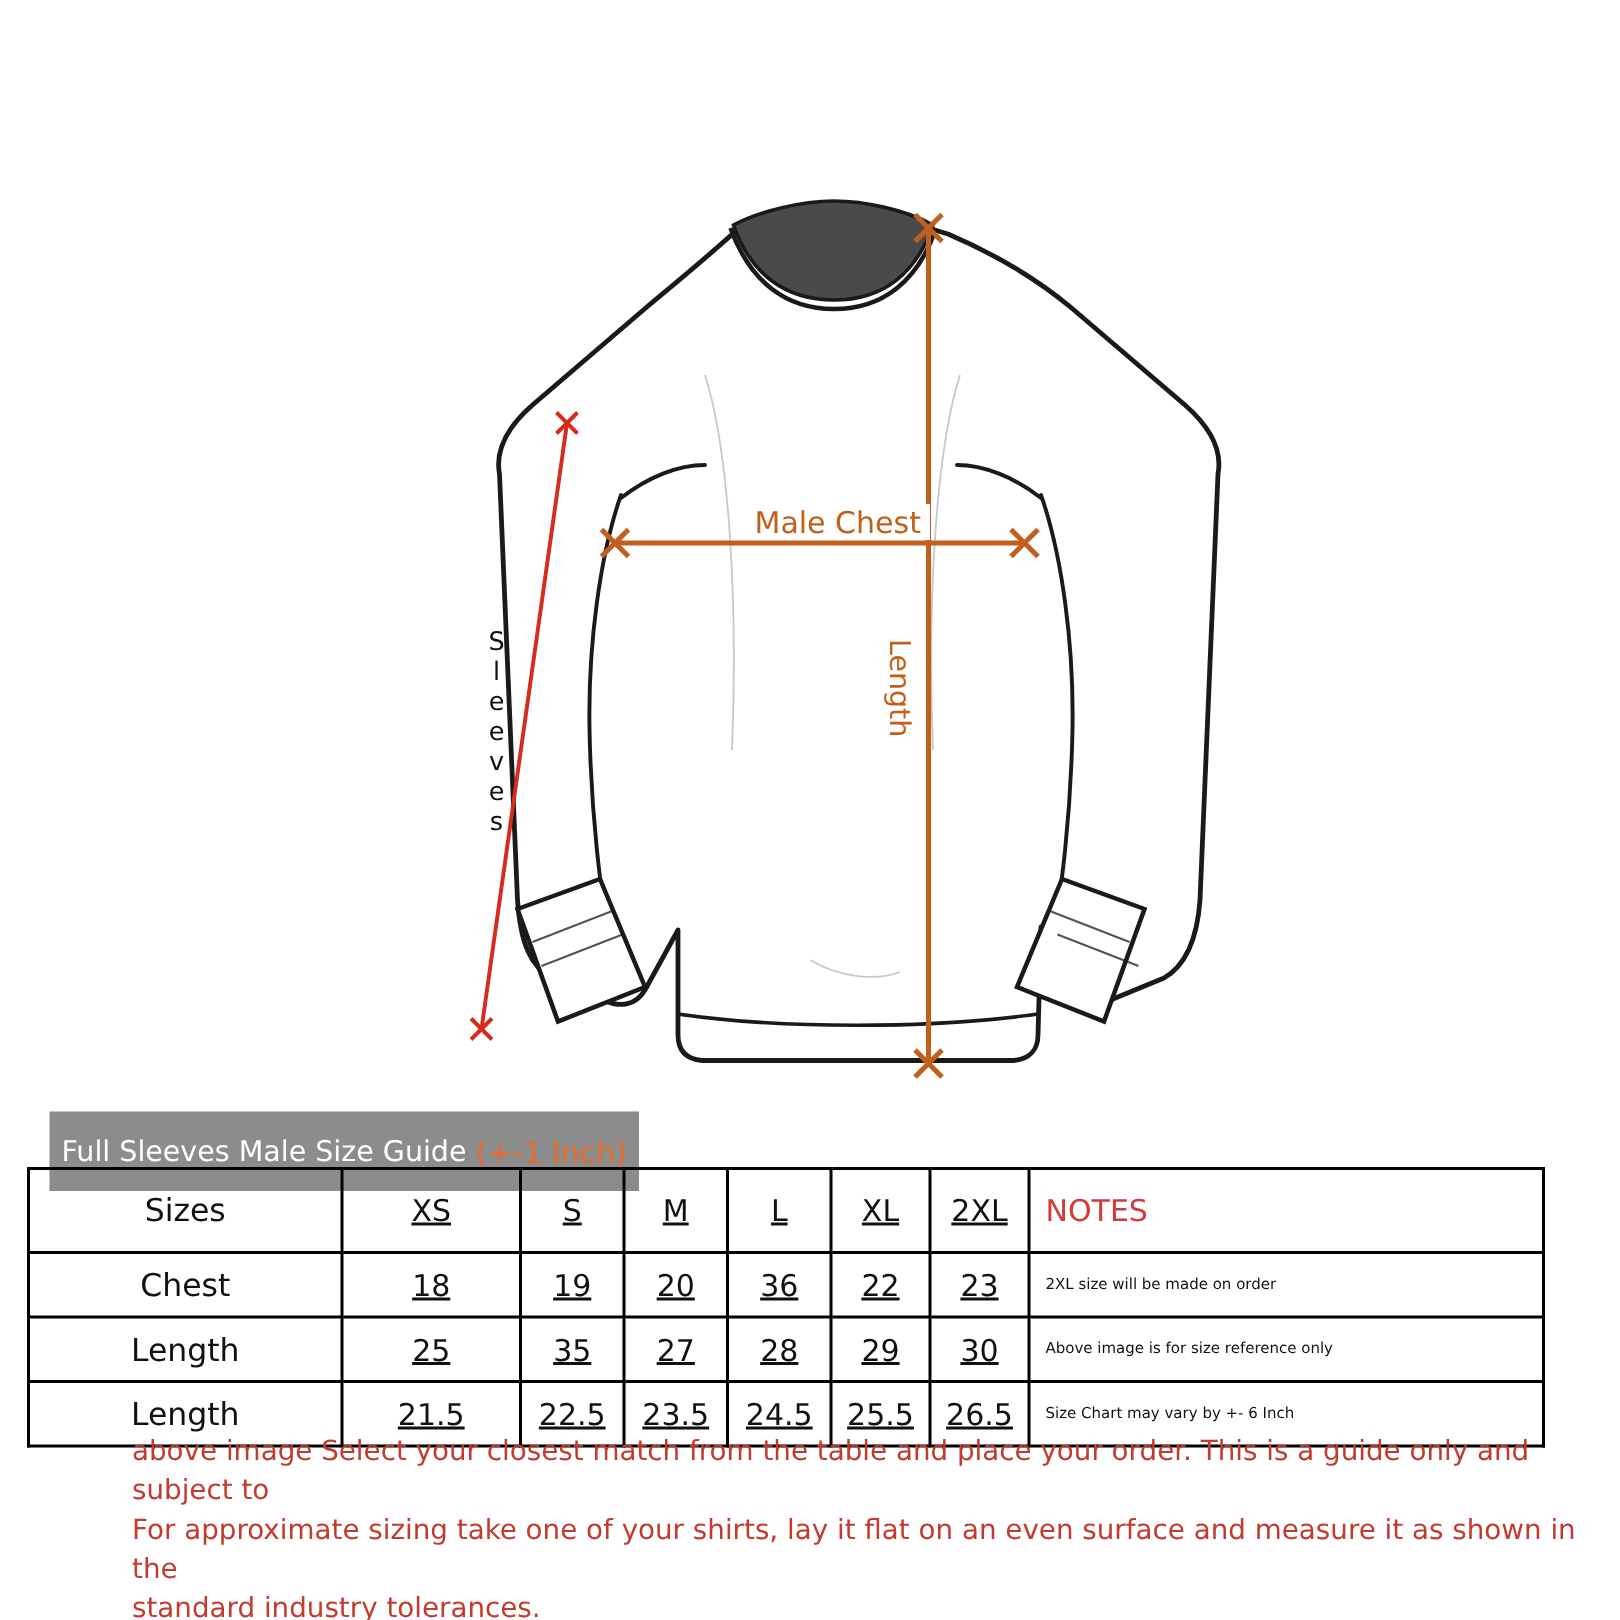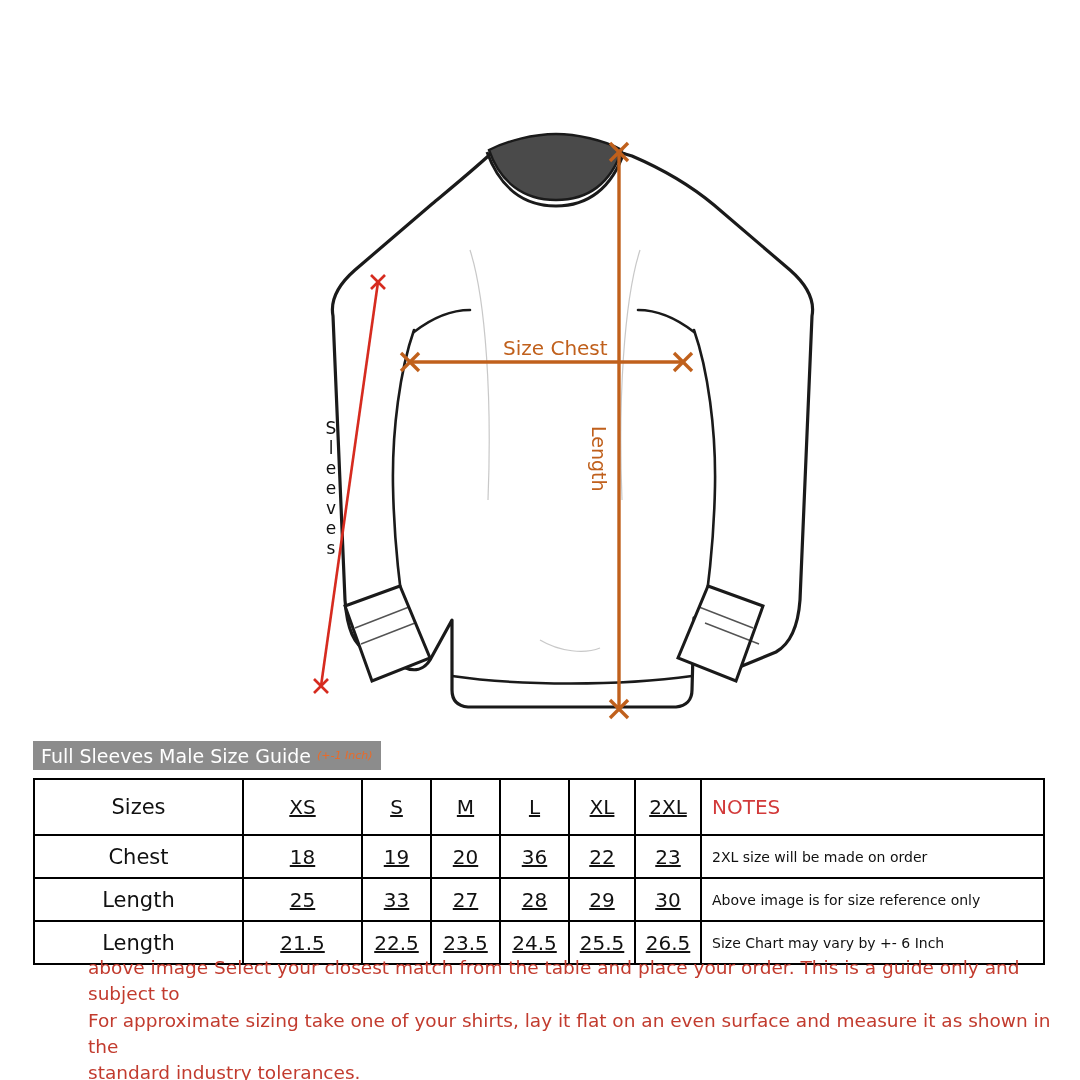--- a/index.html
+++ b/index.html
@@ -72,35 +72,34 @@
   
   #title-bar {
     position: absolute;
     left: 33px;
     top: 741px;
     height: 29px;
     background: #8c8c8c;
     color: #ffffff;
     display: flex;
     align-items: center;
-    padding: 0 8px;
+    padding: 12px 8px;
     font-size: 19px;
     white-space: nowrap;
   }
   #title-bar .tol {
     color: #e86b2a;
-    font-size: 11px;
+    font-size: 20px;
     margin-left: 6px;
-    font-style: italic;
   }
 
   
   #size-table {
     position: absolute;
-    left: 33px;
+    left: 18px;
     top: 778px;
     width: 1012px;
     border-collapse: collapse;
     table-layout: fixed;
   }
   #size-table td, #size-table th {
     border: 2px solid #000;
     text-align: center;
     font-weight: normal;
     font-family: "DejaVu Sans", sans-serif;
@@ -116,21 +115,21 @@
   }
   #size-table .val-xs { width: 115px; }
   #size-table .val-s  { width: 65px; }
   #size-table .val-m  { width: 65px; }
   #size-table .val-l  { width: 65px; }
   #size-table .val-xl { width: 62px; }
   #size-table .val-2xl{ width: 62px; }
   #size-table .notes-cell {
     text-align: left;
     padding-left: 10px;
-    font-size: 14px;
+    font-size: 10px;
   }
   #size-table .notes-head {
     color: #d23a3a;
     font-size: 20px;
   }
   #size-table .header-row td { height: 52px; }
   #size-table .body-row td { height: 39px; margin-left: 24px; }
 
   
   #footnote {
@@ -249,21 +248,21 @@
       <g stroke="#d62b1f" stroke-width="2.6">
         <line x1="371" y1="275" x2="385" y2="289"></line>
         <line x1="385" y1="275" x2="371" y2="289"></line>
       </g>
       <g stroke="#d62b1f" stroke-width="2.6">
         <line x1="314" y1="679" x2="328" y2="693"></line>
         <line x1="328" y1="679" x2="314" y2="693"></line>
       </g>
     </svg>
 
-    <div class="measure-label" id="label-half-chest">Size Chest</div>
+    <div class="measure-label" id="label-half-chest">Male Chest</div>
 
     <div class="measure-label" id="label-length">Length</div>
 
     <div id="label-sleeves">
       <span>S</span>
       <span>l</span>
       <span>e</span>
       <span>e</span>
       <span>v</span>
       <span>e</span>
@@ -296,21 +295,21 @@
         <td class="val">20</td>
         <td class="val">36</td>
         <td class="val">22</td>
         <td class="val">23</td>
         <td class="notes-cell">2XL size will be made on order</td>
       </tr>
 
       <tr class="body-row">
         <td class="rowhead">Length</td>
         <td class="val">25</td>
-        <td class="val">33</td>
+        <td class="val">35</td>
         <td class="val">27</td>
         <td class="val">28</td>
         <td class="val">29</td>
         <td class="val">30</td>
         <td class="notes-cell">Above image is for size reference only</td>
       </tr>
 
       <tr class="body-row">
         <td class="rowhead">Length</td>
         <td class="val">21.5</td>

